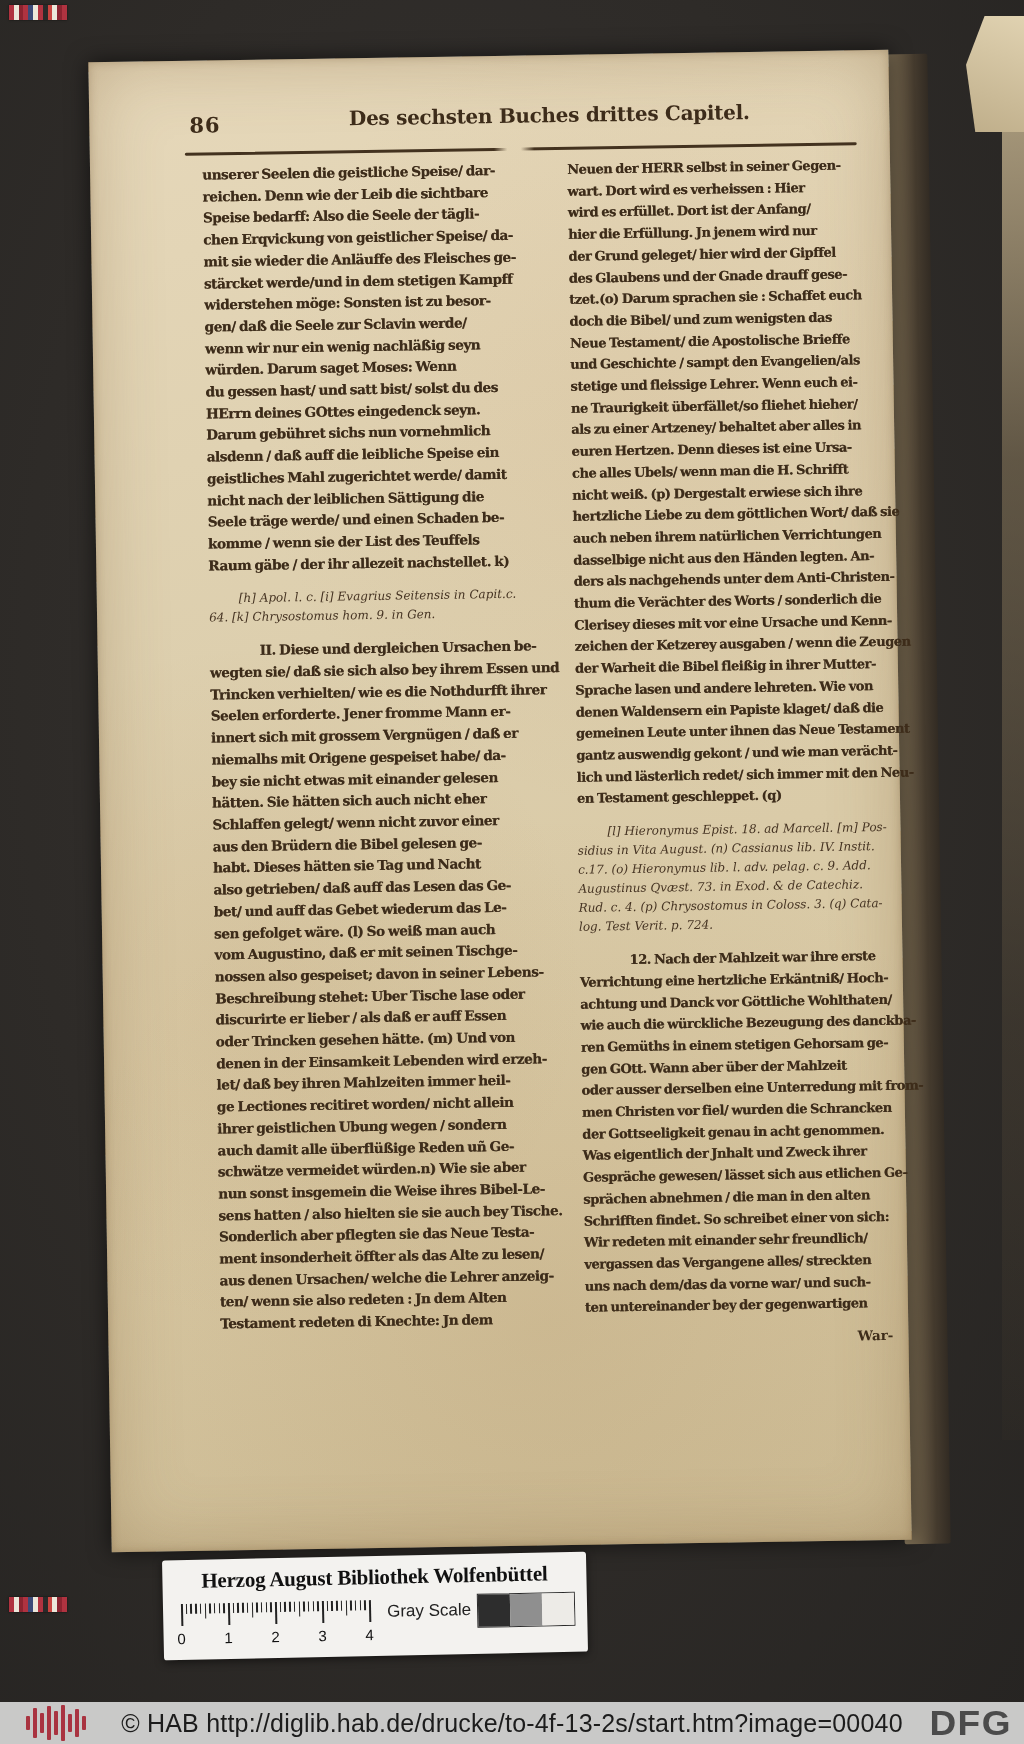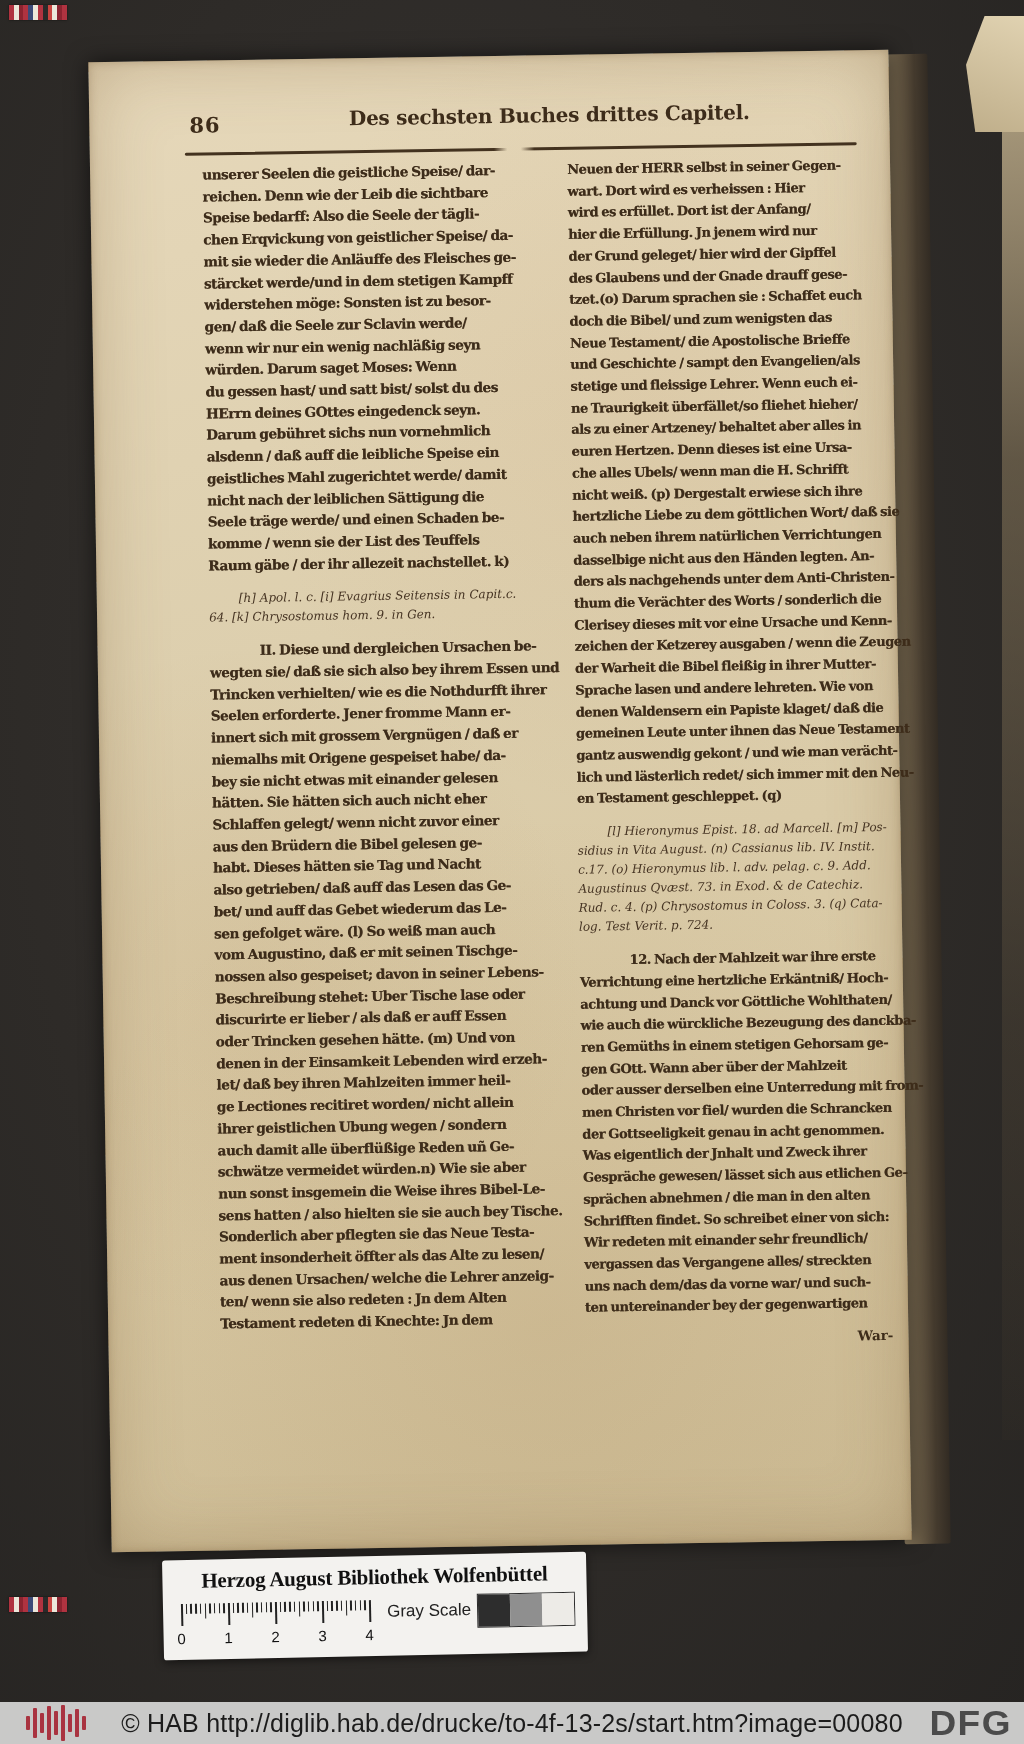--- a/index.html
+++ b/index.html
@@ -308,17 +308,17 @@
         <i style="height: 14px; background: rgb(169, 51, 64);"></i>
         <i style="height: 30px; background: rgb(169, 51, 64);"></i>
         <i style="height: 20px; background: rgb(169, 51, 64);"></i>
         <i style="height: 34px; background: rgb(169, 51, 64);"></i>
         <i style="height: 24px; background: rgb(169, 51, 64);"></i>
         <i style="height: 36px; background: rgb(169, 51, 64);"></i>
         <i style="height: 18px; background: rgb(169, 51, 64);"></i>
         <i style="height: 28px; background: rgb(169, 51, 64);"></i>
         <i style="height: 14px; background: rgb(169, 51, 64);"></i>
       </div>
-    <div class="copyright-text">© HAB http://diglib.hab.de/drucke/to-4f-13-2s/start.htm?image=00080</div>
+    <div class="copyright-text">© HAB http://diglib.hab.de/drucke/to-4f-13-2s/start.htm?image=00040</div>
     <div class="dfg-logo" style="color: rgb(75, 75, 75);">DFG</div>
   </div>
 
 </div>
 
 </body></html>

